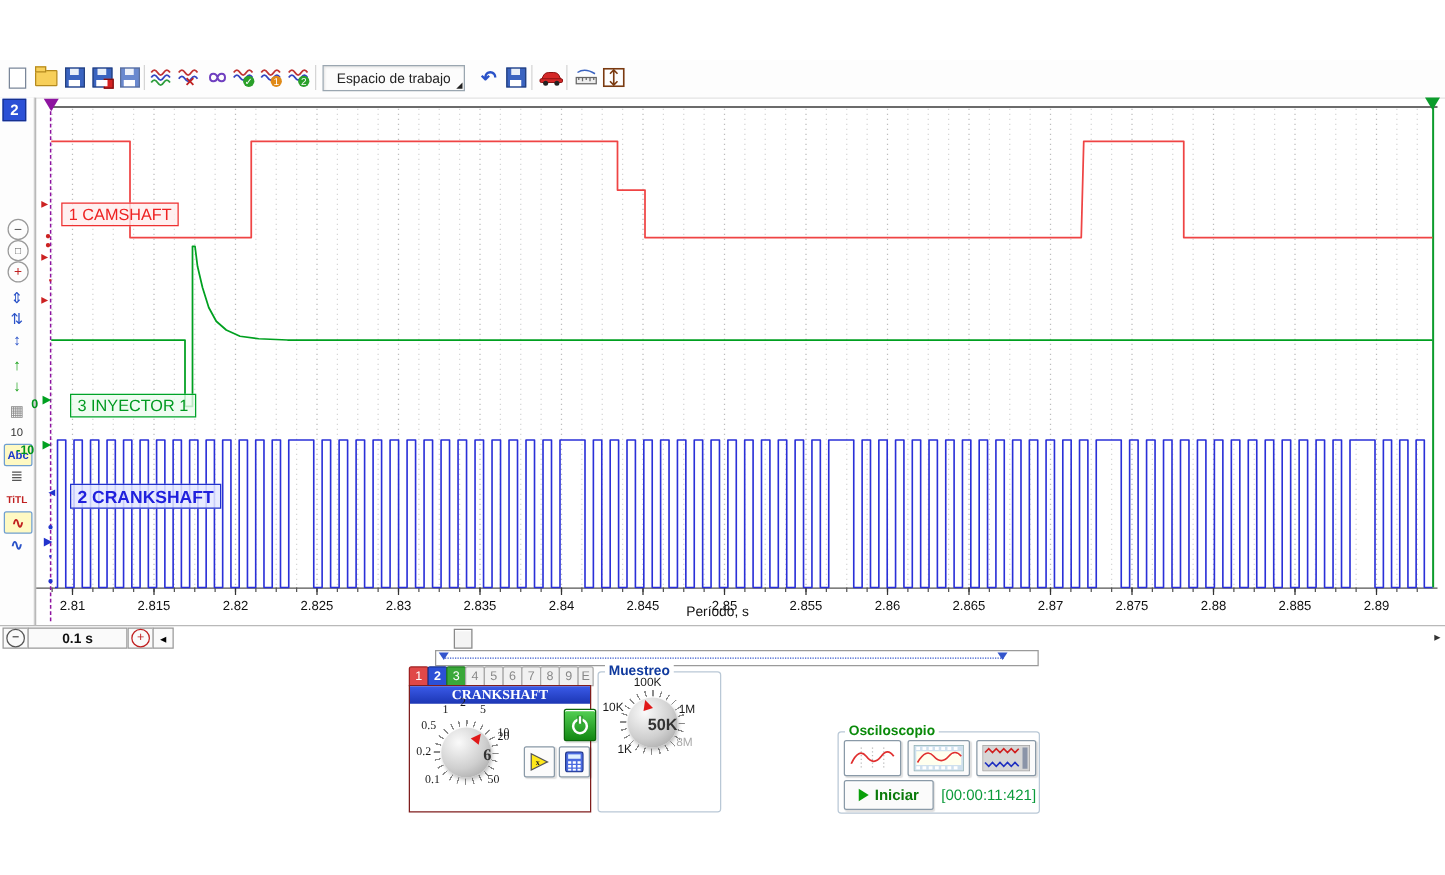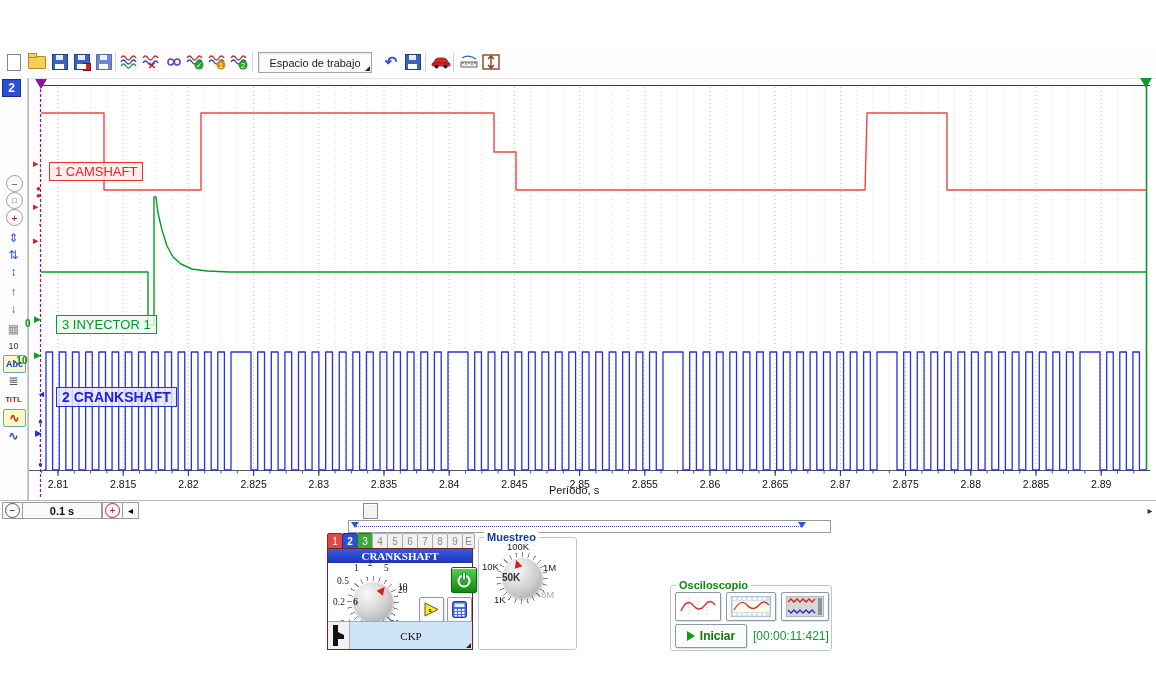--- a/index.html
+++ b/index.html
@@ -41,21 +41,21 @@
   .val{position:absolute;font-size:11px;white-space:nowrap;}
   .tab{position:absolute;top:0;width:14px;height:14px;border:1px solid #aaa;border-radius:2px 2px 0 0;background:#f1f1f1;color:#888;font-size:10px;display:flex;align-items:center;justify-content:center;cursor:pointer;}
   .btn3d{border:1px solid #8a9aa8;background:#fbfbfb;border-radius:2px;box-shadow:inset 0 1px 0 #fff,1px 1px 1px #00000020;display:flex;align-items:center;justify-content:center;cursor:pointer;position:absolute;}
   
   .knob-ticks{position:absolute;border-radius:50%;background:repeating-conic-gradient(#8a8a8a 0deg 2.5deg,transparent 2.5deg 15deg);}
   .knob-ticks:after{content:"";position:absolute;left:5px;top:5px;right:5px;bottom:5px;border-radius:50%;background:#fff;}
   .knob{position:absolute;border-radius:50%;background:radial-gradient(circle at 35% 30%,#fafafa,#cfcfcf 55%,#9a9a9a);box-shadow:1px 2px 3px #00000040;}
   .kptr{position:absolute;width:100%;height:100%;}
   .kptr .tri{position:absolute;left:50%;top:1px;margin-left:-4px;width:0;height:0;border-left:4px solid transparent;border-right:4px solid transparent;border-bottom:8px solid #e01818;}
   .klab{position:absolute;font-size:9.5px;color:#1a1a1a;white-space:nowrap;}
-  .kval{position:absolute;font-size:10px;color:#333;font-weight:bold;text-align:left;}
+  .kval{position:absolute;font-size:13px;color:#333;font-weight:bold;text-align:right;}
 </style>
 </head>
 <body>
 
 <div id="app">
 
   <div class="toolbar">
     <div class="tbtn" style="left:3px">
         <span class="doc-ic"></span>
       </div>
@@ -497,31 +497,20 @@
             <rect x="2.5" y="11" width="2.5" height="2"></rect>
             <rect x="6.2" y="11" width="2.5" height="2"></rect>
             <rect x="10" y="11" width="2.5" height="2"></rect>
             <rect x="2.5" y="14" width="2.5" height="1.5"></rect>
             <rect x="6.2" y="14" width="2.5" height="1.5"></rect>
             <rect x="10" y="14" width="2.5" height="1.5"></rect>
           </g>
         </svg>
     </div>
 
-    <div class="ab" style="left:0;top:72px;width:144px;height:27px;border-top:1px solid #9ab0c4;">
-      <div class="ab" style="left:0;top:0;width:21px;height:27px;border-right:1px solid #9ab0c4;background:#f2f2f2;">
-        <svg class="ab" style="left:3px;top:3px;" width="15" height="21">
-            <path d="M2,0 h5 v7 l6,3 v4 h-6 v7 h-5 z" fill="#111"></path>
-          </svg>
-      </div>
-      <div class="ab" style="left:22px;top:0;width:122px;height:27px;background:#cfe4f7;display:flex;align-items:center;justify-content:center;font-size:11px;color:#111;">
-        <span>CKP</span>
-        <span class="corner-br"></span>
-      </div>
-    </div>
   </div>
 
   <div class="gbox" style="left:478px;top:537px;width:97px;height:111px;">
     <div class="gtitle" style="color:#103a9e;">Muestreo</div>
     <div class="knob-ticks" style="left:17px;top:14px;width:52px;height:52px;"></div>
     <div class="knob" style="left:23px;top:20px;width:40px;height:40px;">
       <div class="kptr" style="transform:rotate(-18deg);">
           <div class="tri"></div>
         </div>
       <div class="kval" style="left:0;top:14px;width:40px;">50K</div>

